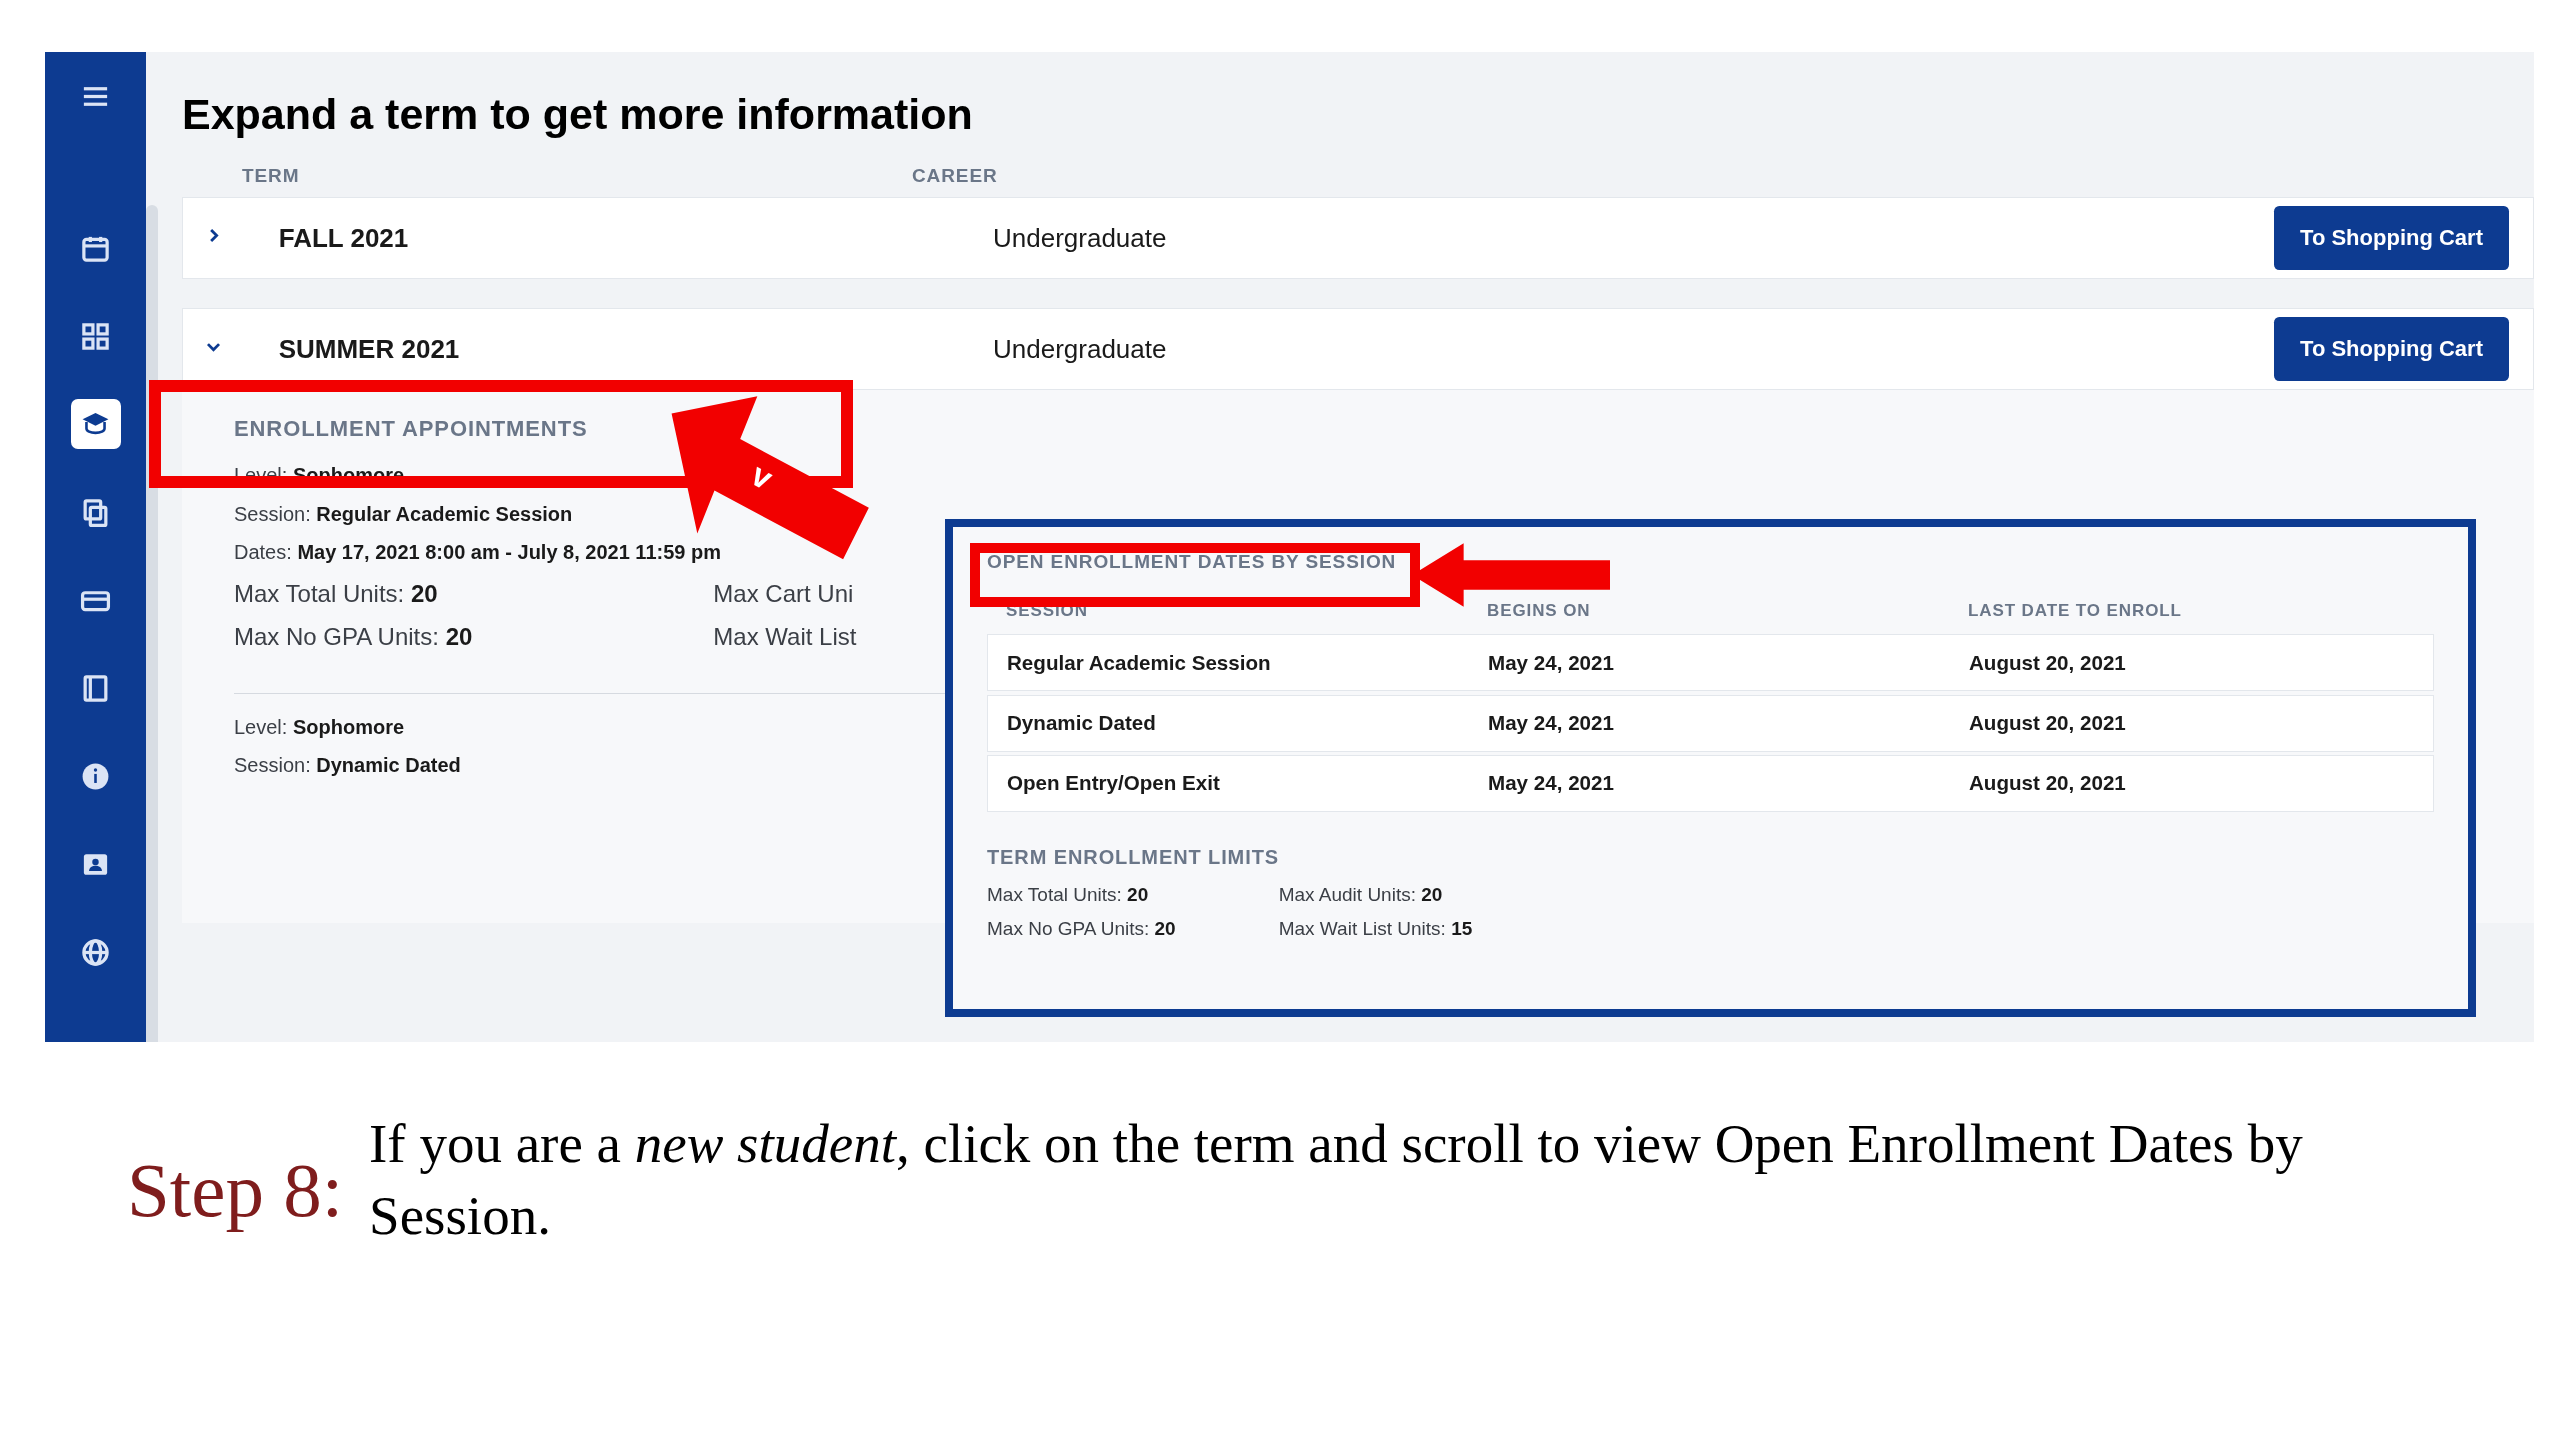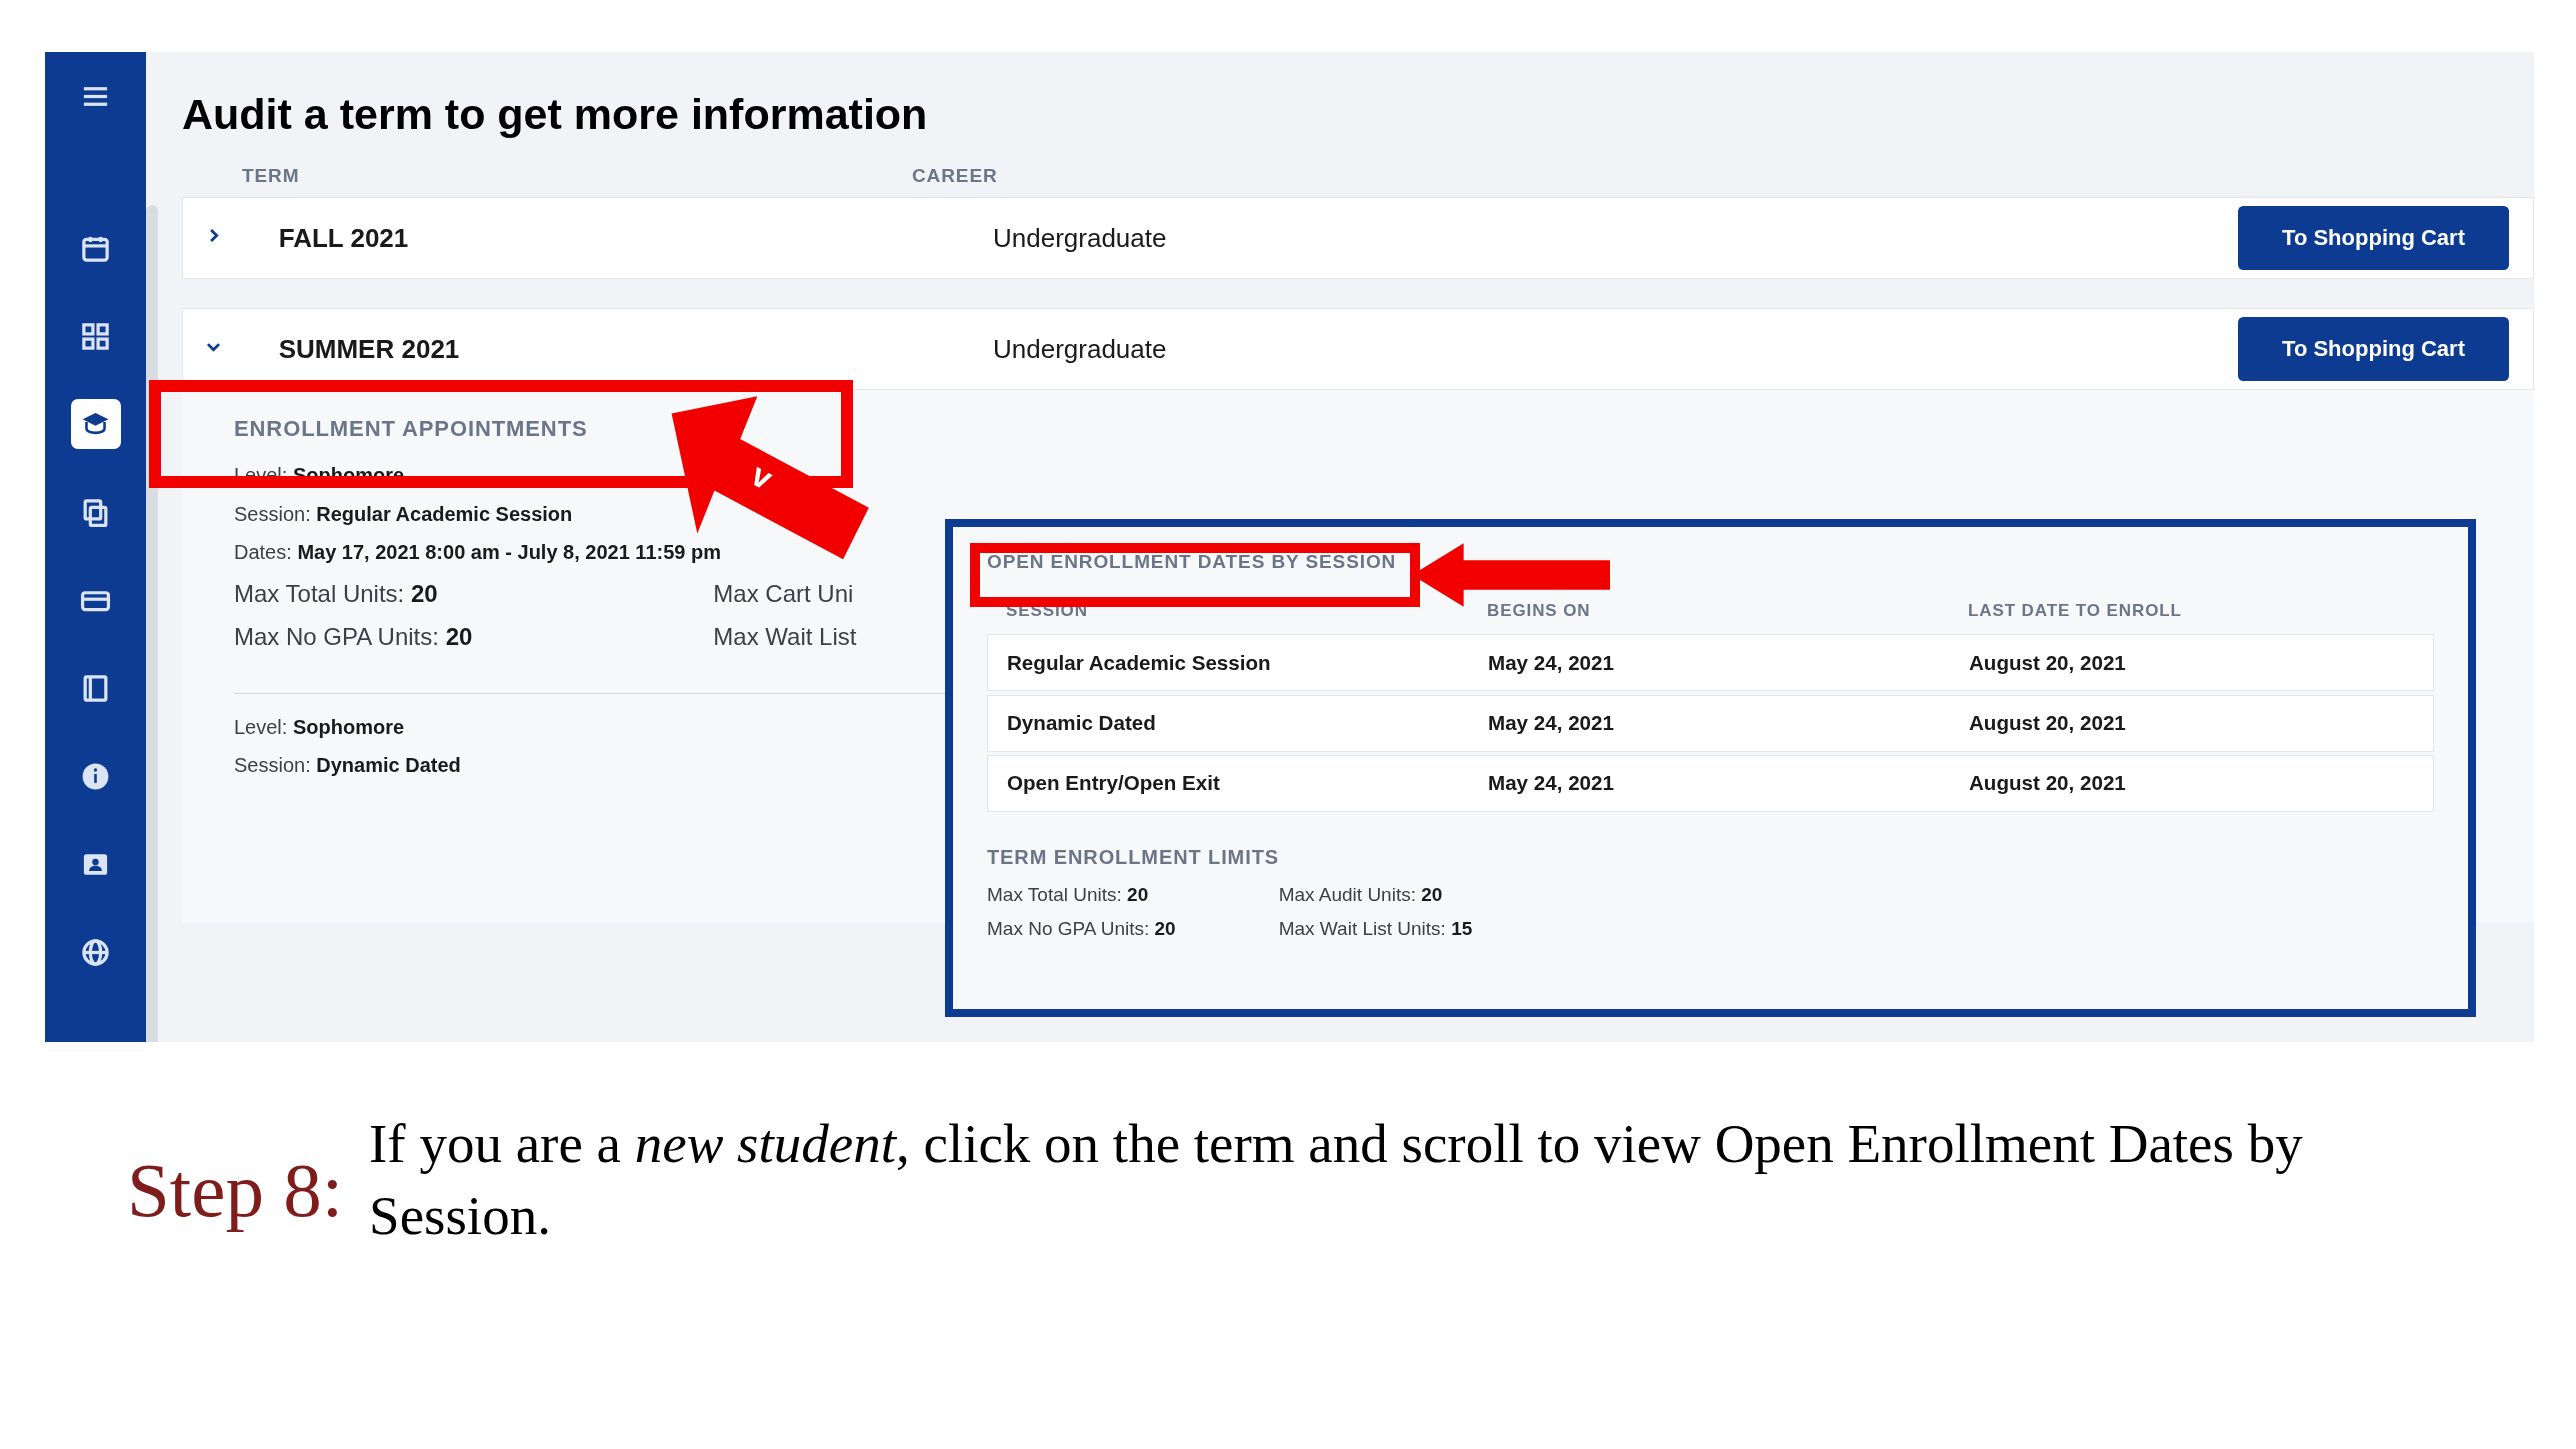--- a/index.html
+++ b/index.html
@@ -16,21 +16,21 @@
   
   .page { position: absolute; left: 137px; top: 0; right: 0; height: 100%; }
   .page-title { font-size: 43px; font-weight: 800; color: #000; padding: 38px 0 26px 0; }
   .table-head { display: flex; font-size: 19px; font-weight: 700; color: #6a7688; letter-spacing: 0.9px; padding: 0 0 10.3px 0; }
   .th-term { width: 730px; padding-left: 60px; }
   .th-career { flex: 1; }
   .term-row { display: flex; align-items: center; background: #fff; height: 82px; border: 0.9px solid #e3e7ec; margin-bottom: 29px; position: relative; gap: 48px; }
   .term-row .chev { width: 34px; text-align: center; color: #0d3b91; font-size: 22px; font-weight: 700; padding-left: 20.6px; }
   .term-row .term-name { width: 680px; padding-left: 13.7px; font-size: 26px; font-weight: 800; color: #1a1a1a; }
   .term-row .career { flex: 1; font-size: 26px; color: #1a1a1a; font-weight: 500; }
-  .term-row .cart-btn { margin-right: 24px; background: #0d3b91; color: #fff; font-size: 22px; font-weight: 700; padding: 19px 44px; border: none; border-radius: 5.2px; cursor: pointer; }
+  .term-row .cart-btn { margin-right: 24px; background: #0d3b91; color: #fff; font-size: 22px; font-weight: 700; padding: 19px 26px; border: none; border-radius: 5.2px; cursor: pointer; }
   .red-box-1 { position: absolute; left: 104px; top: 328px; width: 704px; height: 108px; border: 12px solid #f20000; pointer-events: none; z-index: 30; }
   
   .expanded { background: #f7f8fa; margin: -29px 0 0 0; padding: 26px 0 0 52px; height: 533px; overflow: hidden; }
   .sect-title { font-size: 22px; font-weight: 700; color: #6a7688; letter-spacing: 0.9px; margin-bottom: 22px; }
   .kv { font-size: 20px; color: #1a1a1a; margin-bottom: 15.5px; }
   .kv .lbl { color: #3b3f46; font-weight: 500; }
   .kv .val { font-weight: 700; }
   .units-row { display: flex; gap: 241px; margin-top: 12px; }
   .units-row .kv { font-size: 24px; color: #6a7688; }
   .units-row .kv .val { color: #1a1a1a; }
@@ -132,21 +132,21 @@
             <circle cx="12" cy="12" r="9"></circle>
             <ellipse cx="12" cy="12" rx="4" ry="9"></ellipse>
             <line x1="3" y1="12" x2="21" y2="12"></line>
           </svg>
       </div>
     </div>
 
     <div class="scroll-track"></div>
 
     <div class="page">
-      <div class="page-title">Audit a term to get more information</div>
+      <div class="page-title">Expand a term to get more information</div>
 
       <div class="table-head">
         <div class="th-term">TERM</div>
         <div class="th-career">CAREER</div>
       </div>
 
       <div class="term-row">
         <div class="chev">
           <svg width="19" height="19" viewBox="0 0 24 24" fill="none" stroke="#0d3b91" stroke-width="3.5">
               <polyline points="9 5 16 12 9 19"></polyline>

